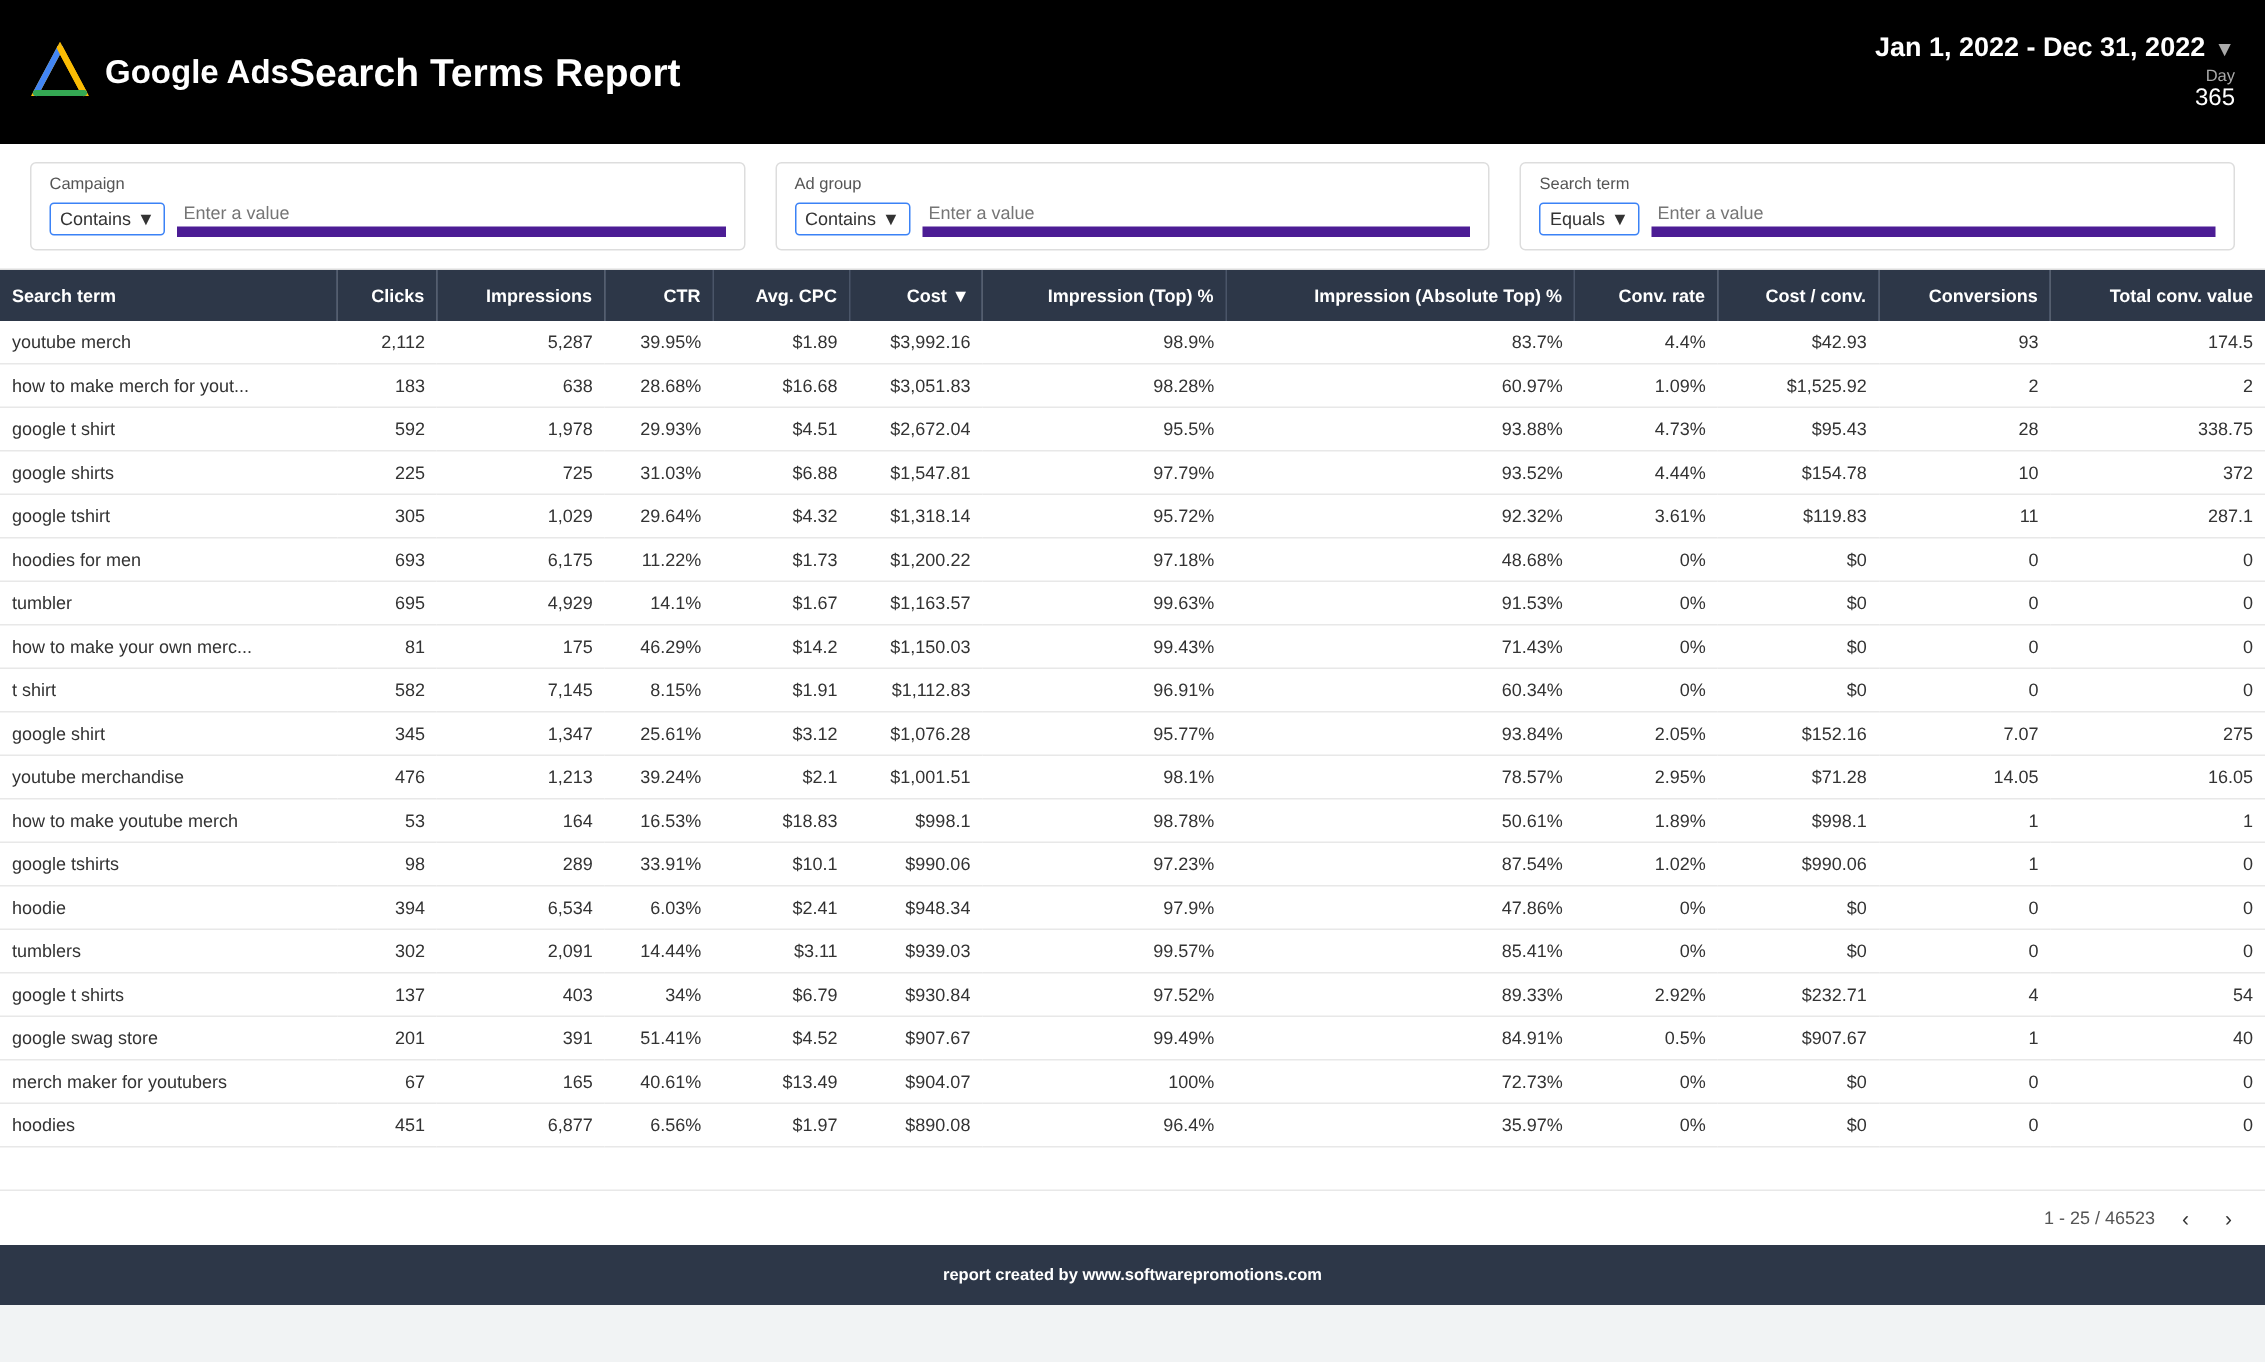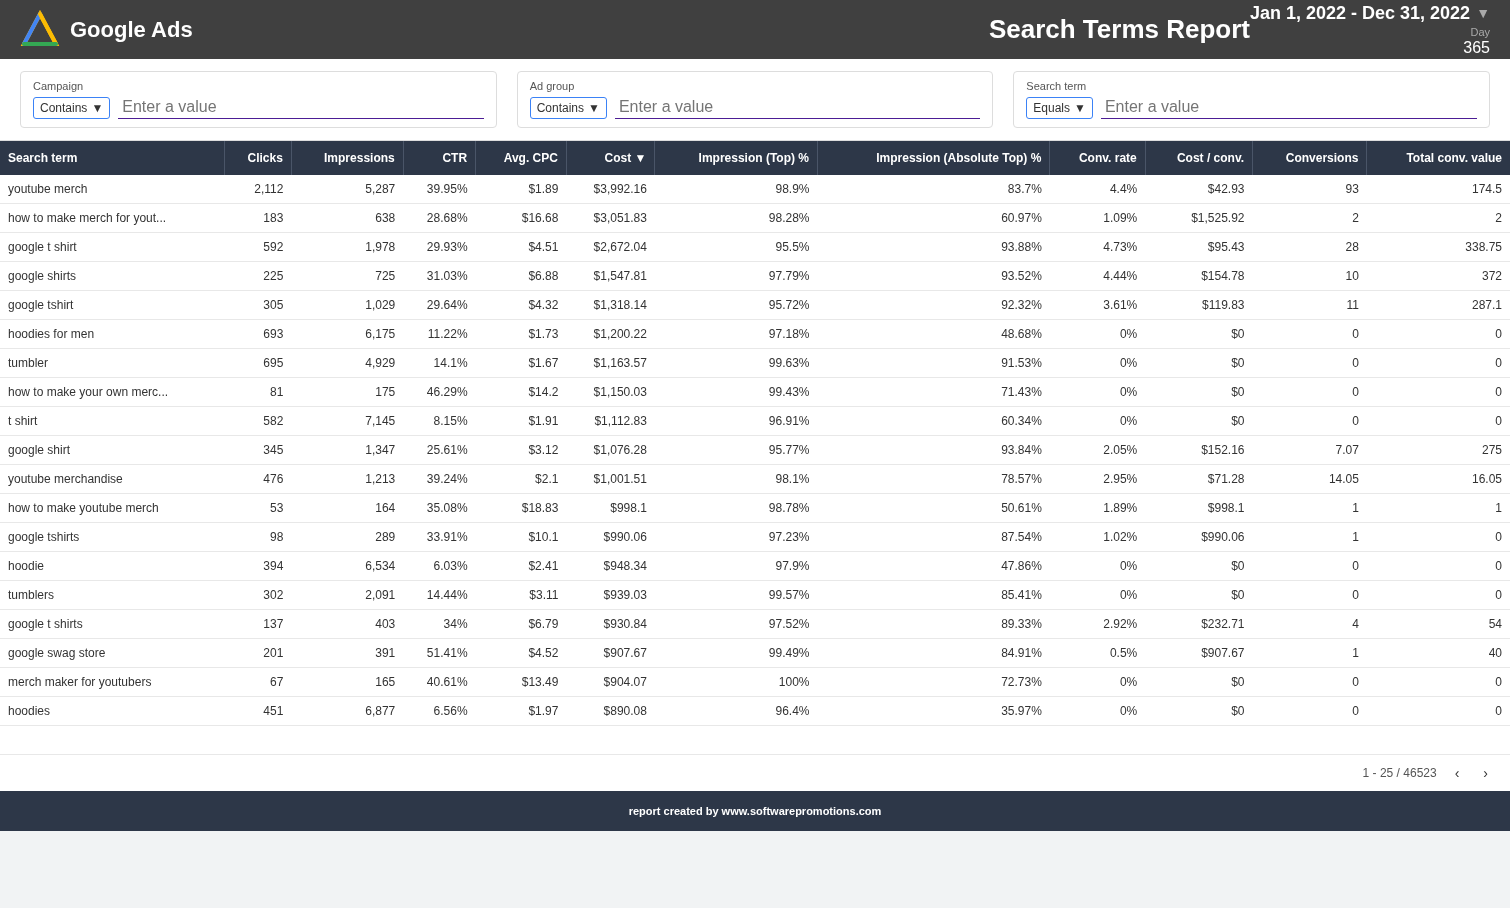--- a/index.html
+++ b/index.html
@@ -1,44 +1,44 @@
 <!DOCTYPE html>
 <html><head>
   <meta charset="utf-8">
   <style>
     * { box-sizing: border-box; margin: 0; padding: 0; }
     body { font-family: Arial, sans-serif; background: #f1f3f4; font-size: 13px; color: #333; width: 1510px; }
 
     
     .header {
-      background: #404040;
+      background: #000000;
       color: white;
       display: flex;
       align-items: center;
       padding: 20px 20px;
-      height: 59px;
+      height: 96px;
     }
     .logo-area {
       display: flex;
       align-items: center;
       gap: 10px;
       flex: 0 0 auto;
     }
     .logo-triangle {
       width: 40px;
       height: 40px;
     }
     .logo-text {
       font-size: 22px;
       font-weight: bold;
       color: white;
     }
     .header-title {
       flex: 1;
-      text-align: right;
+      text-align: left;
       font-size: 26px;
       font-weight: bold;
       color: white;
     }
     .header-date {
       flex: 0 0 auto;
       text-align: right;
       color: white;
     }
     .header-date .date-range {
@@ -93,23 +93,23 @@
       border: 1px solid #3b82f6;
       border-radius: 3px;
       padding: 3px 6px;
       font-size: 12px;
       background: white;
       cursor: pointer;
     }
     .filter-input {
       flex: 1;
       border: none;
-      border-bottom: 1px solid #4c1d95;
+      border-bottom: 7px solid #4c1d95;
       outline: none;
-      font-size: 16px;
+      font-size: 12px;
       color: #999;
       padding: 2px 4px;
     }
 
     
     .table-container {
       background: white;
       margin: 0;
       overflow-x: auto;
     }
@@ -406,21 +406,21 @@
           <td class="num">78.57%</td>
           <td class="num">2.95%</td>
           <td class="num">$71.28</td>
           <td class="num">14.05</td>
           <td class="num">16.05</td>
         </tr>
         <tr>
           <td>how to make youtube merch</td>
           <td class="num">53</td>
           <td class="num">164</td>
-          <td class="num">35.08%</td>
+          <td class="num">16.53%</td>
           <td class="num">$18.83</td>
           <td class="num">$998.1</td>
           <td class="num">98.78%</td>
           <td class="num">50.61%</td>
           <td class="num">1.89%</td>
           <td class="num">$998.1</td>
           <td class="num">1</td>
           <td class="num">1</td>
         </tr>
         <tr>

